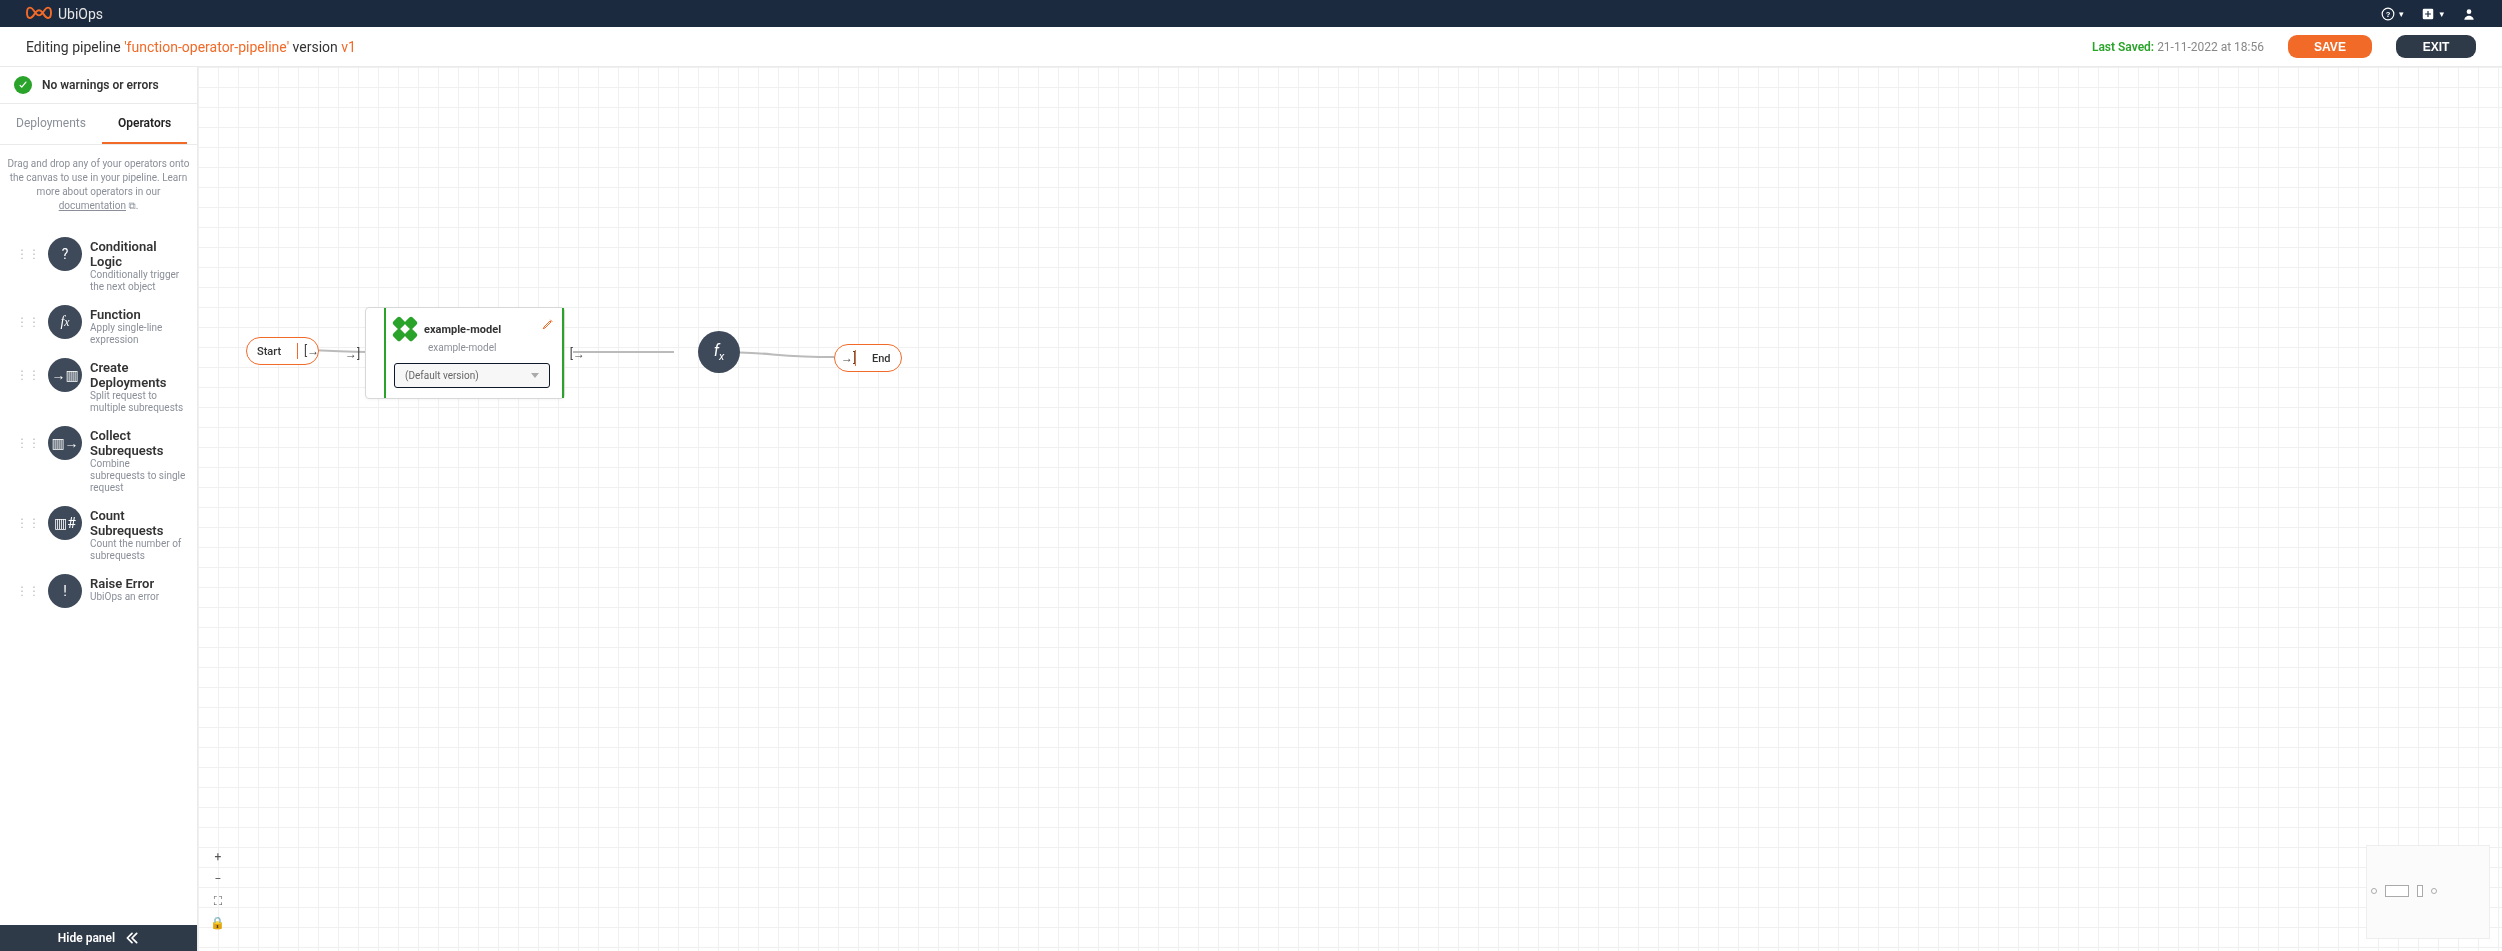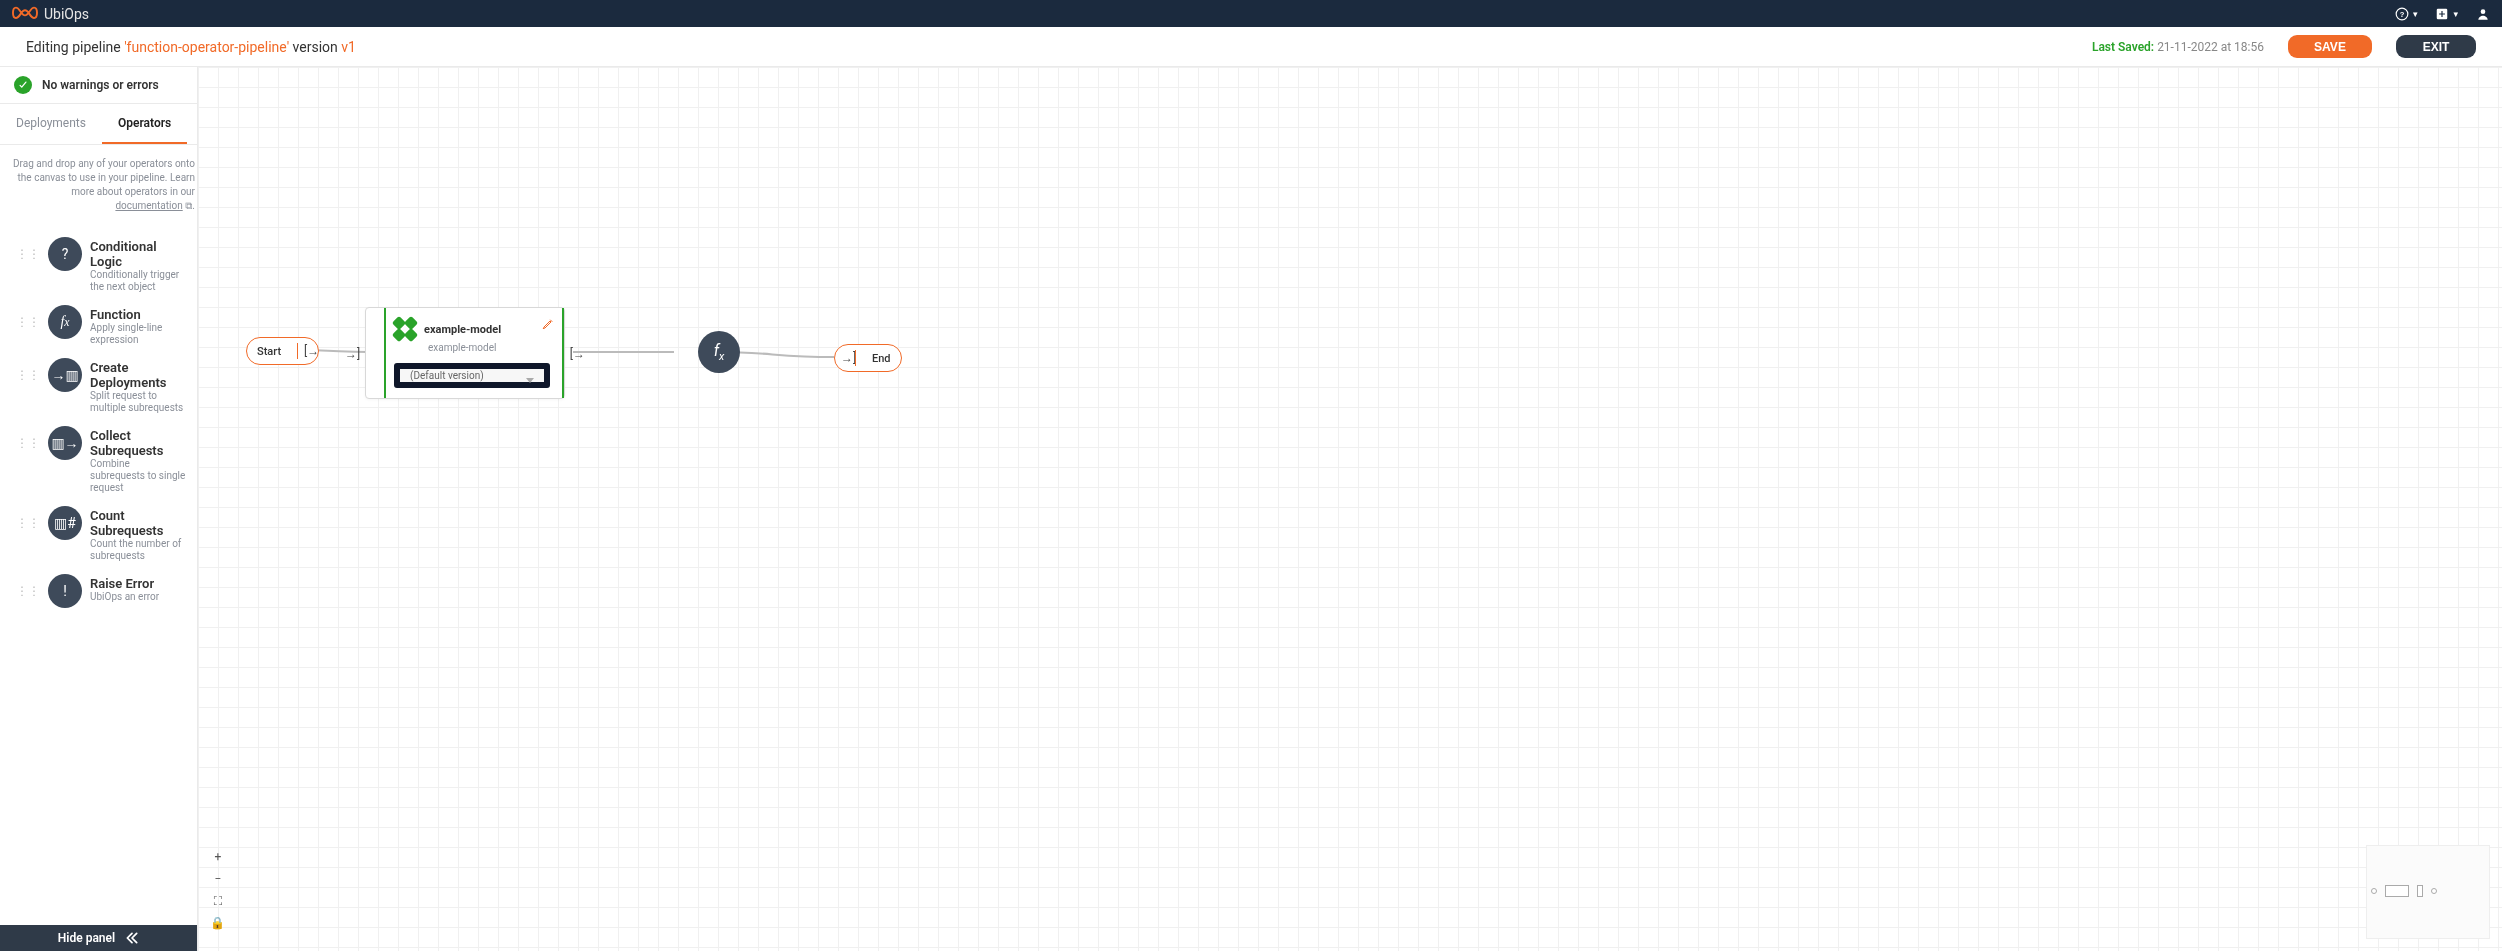--- a/index.html
+++ b/index.html
@@ -5,21 +5,21 @@
   * { box-sizing: border-box; margin: 0; padding: 0; }
   html, body { width: 100%; height: 100%; font-family: -apple-system, BlinkMacSystemFont, "Segoe UI", Roboto, Arial, sans-serif; font-size: 12px; color: #333; }
   body { background: #fff; }
 
   
   .topbar {
     height: 27px;
     background: #1b2a3e;
     display: flex;
     align-items: center;
-    padding: 0 12px;
+    padding: 0 26px;
     color: #fff;
   }
   .logo { display: flex; align-items: center; gap: 6px; }
   .logo-mark { width: 26px; height: 18px; display: inline-block; }
   .logo-text { font-size: 14px; font-weight: 400; color: #e6e6e6; }
   .topbar-right { margin-left: auto; display: flex; align-items: center; gap: 18px; }
   .tb-icon { display: inline-flex; align-items: center; gap: 4px; color: #fff; }
   .tb-icon svg { width: 14px; height: 14px; }
   .caret { font-size: 9px; }
 
@@ -68,21 +68,21 @@
 
   .tabs { display: flex; border-bottom: 1px solid #eaeaea; }
   .tab {
     flex: 0 0 auto; padding: 12px 16px; font-size: 12px; color: #8a8f98; cursor: pointer;
   }
   .tab.active {
     color: #222; border-bottom: 2px solid #f16a28; font-weight: 600;
   }
 
   .sidebar-helptext {
-    padding: 12px 2px; font-size: 10px; color: #8a8f98; text-align: right; line-height: 1.4;
+    padding: 12px 2px; font-size: 10px; color: #8a8f98; text-align: center; line-height: 1.4;
   }
   .sidebar-helptext .doclink { text-decoration: underline; }
   .ext-icon { font-size: 10px; }
 
   .operator-list { flex: 1; overflow: auto; padding-top: 6px; }
   .op-item {
     display: flex; align-items: flex-start; gap: 8px; padding: 6px 10px 6px 16px;
     cursor: grab;
   }
   .drag-handle { color: #bbb; font-size: 12px; margin-top: 10px; }
@@ -150,21 +150,21 @@
     display: flex; align-items: center; padding: 10px 14px 4px 28px; gap: 8px;
   }
   .squares {
     width: 22px; height: 22px; display: grid; grid-template-columns: 1fr 1fr; grid-template-rows: 1fr 1fr; gap: 2px;
     transform: rotate(0deg);
   }
   .squares div { background: #2aa32a; transform: rotate(45deg); border-radius: 2px;}
   .model-title { font-size: 11px; font-weight: 700; }
   .model-sub { font-size: 10px; color: #8a8f98; padding: 0 14px 6px 62px; margin-top: -2px;}
   .model-select {
-    margin: 4px 14px 10px 28px; height: 32px; border: 6px solid #0f172a; border-radius: 3px; background: #f7f7f7;
+    margin: 4px 14px 10px 28px; height: 32px; border: 1px solid #0f172a; border-radius: 3px; background: #f7f7f7;
     display: flex; align-items: center; padding: 0 10px; font-size: 10px; color: #666; position: relative;
   }
   .model-select::after { content: ""; position: absolute; right: 10px; top: 9px; width: 0; height: 0; border-left: 4px solid transparent; border-right: 4px solid transparent; border-top: 5px solid #aaa;}
   .model-edit { position: absolute; top: 10px; right: 10px; color: #f16a28;}
   .model-port-in { position: absolute; left: -20px; top: 40px; color: #444;}
   .model-port-out { position: absolute; right: -20px; top: 40px; color: #444;}
 
   .fx-circle {
     width: 42px; height: 42px; border-radius: 50%; background: #3e4a5a; color: #fff;
     display: flex; align-items: center; justify-content: center; font-style: italic; font-size: 16px;

